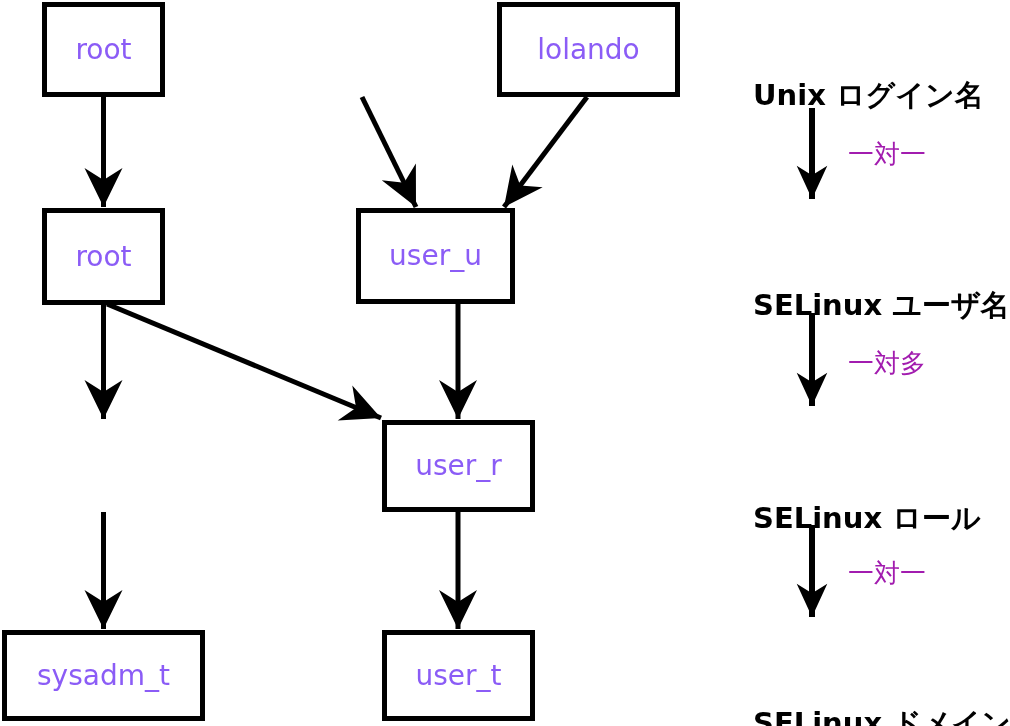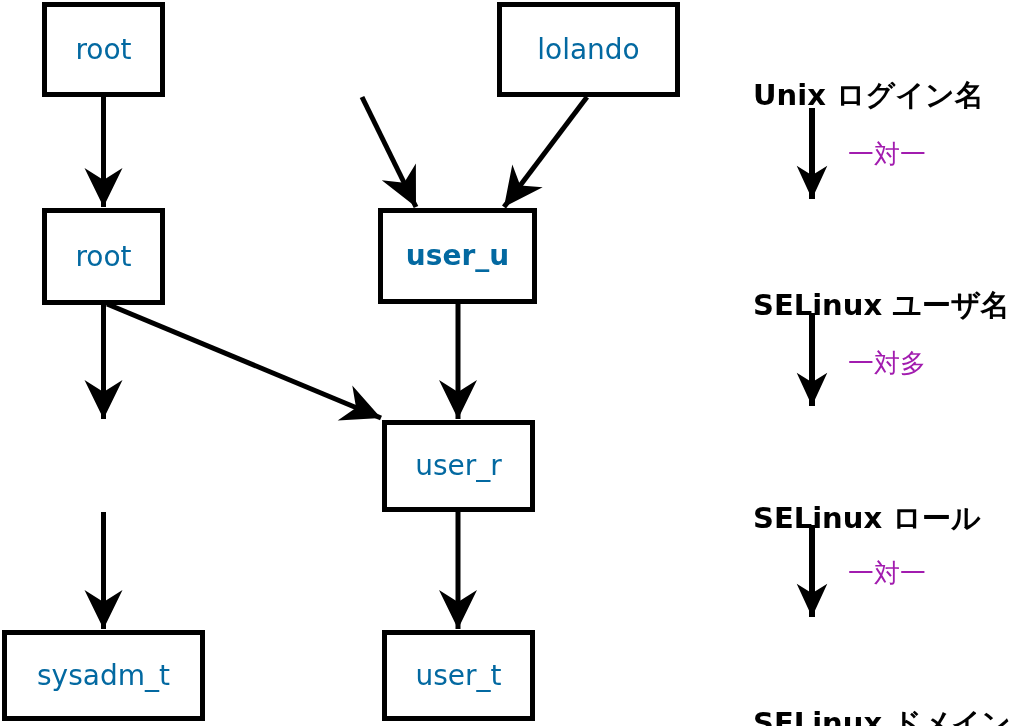--- a/index.html
+++ b/index.html
@@ -21,21 +21,21 @@
     position: absolute;
     box-sizing: border-box;
     border: 5px solid #000000;
     background: #ffffff;
     display: flex;
     align-items: center;
     justify-content: center;
     font-size: 28px;
     line-height: 1;
     white-space: nowrap;
-    color: #0369a1;
+    color: #8b5cf6;
   }
   .level-label {
     position: absolute;
     left: 753px;
     font-size: 29px;
     font-weight: bold;
     line-height: 36px;
     white-space: nowrap;
     color: #000000;
     margin-top: 48px;
@@ -46,21 +46,21 @@
     font-size: 26px;
     line-height: 32px;
     white-space: nowrap;
     color: #a21caf;
   }
   
   .n-unix-root      { left: 42px;  top: 2px;   width: 123px; height: 95px; }
   .n-unix-hertzog   { left: 270px; top: 2px;   width: 183px; height: 95px; }
   .n-unix-lolando   { left: 497px; top: 2px;   width: 183px; height: 95px; }
   .n-selinux-root   { left: 42px;  top: 208px; width: 123px; height: 97px; }
-  .n-selinux-user-u { left: 378px; top: 208px; width: 159px; height: 96px; font-weight: bold; }
+  .n-selinux-user-u { left: 356px; top: 208px; width: 159px; height: 96px; }
   .n-role-sysadm-r  { left: 2px;   top: 420px; width: 203px; height: 92px; }
   .n-role-user-r    { left: 382px; top: 420px; width: 153px; height: 92px; }
   .n-domain-sysadm-t{ left: 2px;   top: 630px; width: 203px; height: 91px; }
   .n-domain-user-t  { left: 382px; top: 630px; width: 153px; height: 91px; }
 
   .l-unix-login     { top: 29px; }
   .l-selinux-user   { top: 239px; }
   .l-selinux-role   { top: 452px; }
   .l-selinux-domain { top: 657px; }
 

